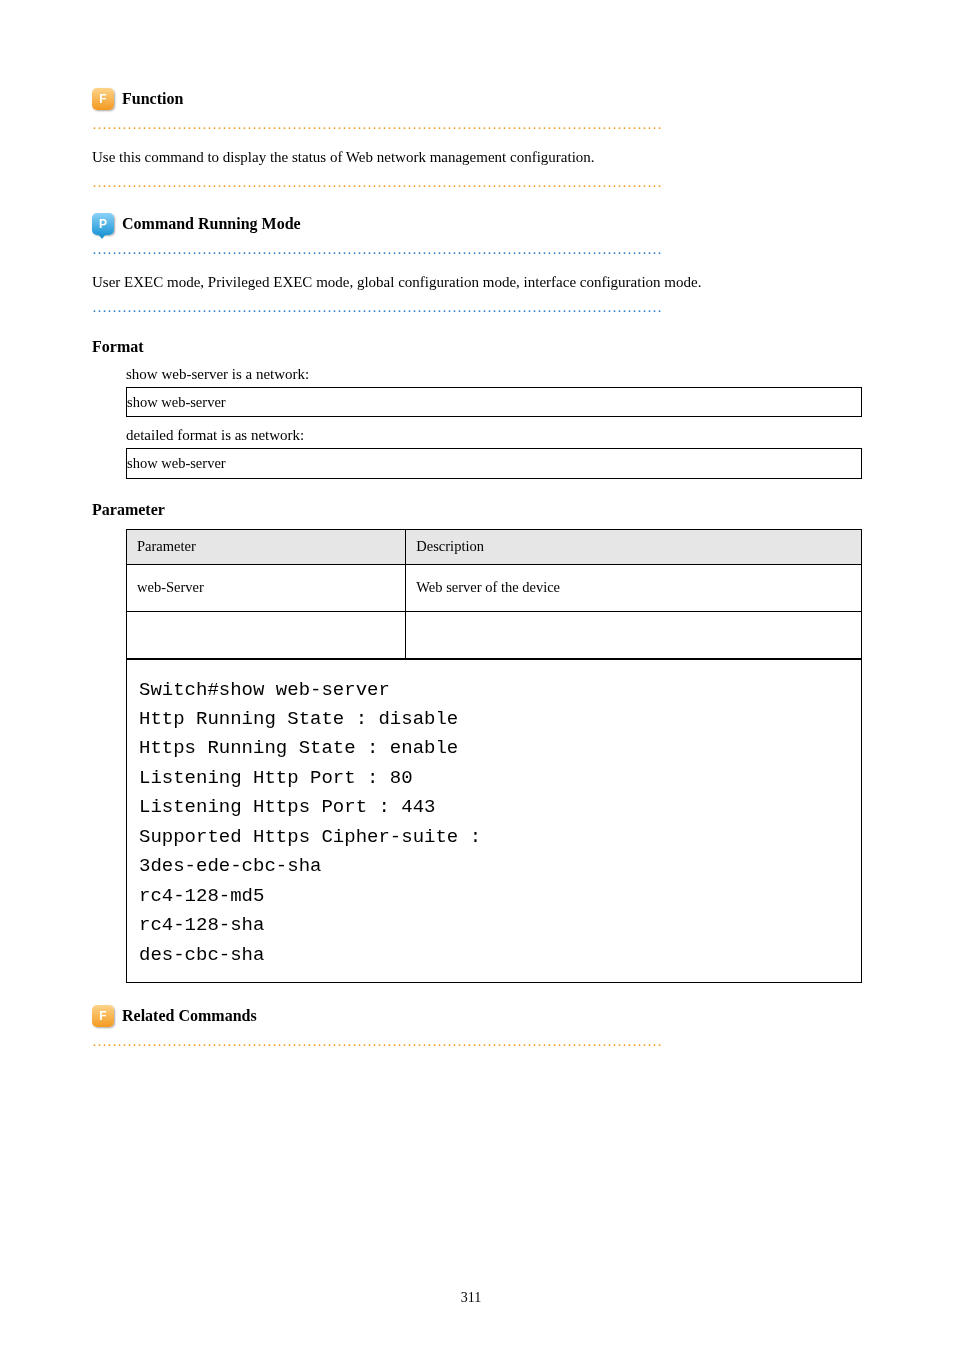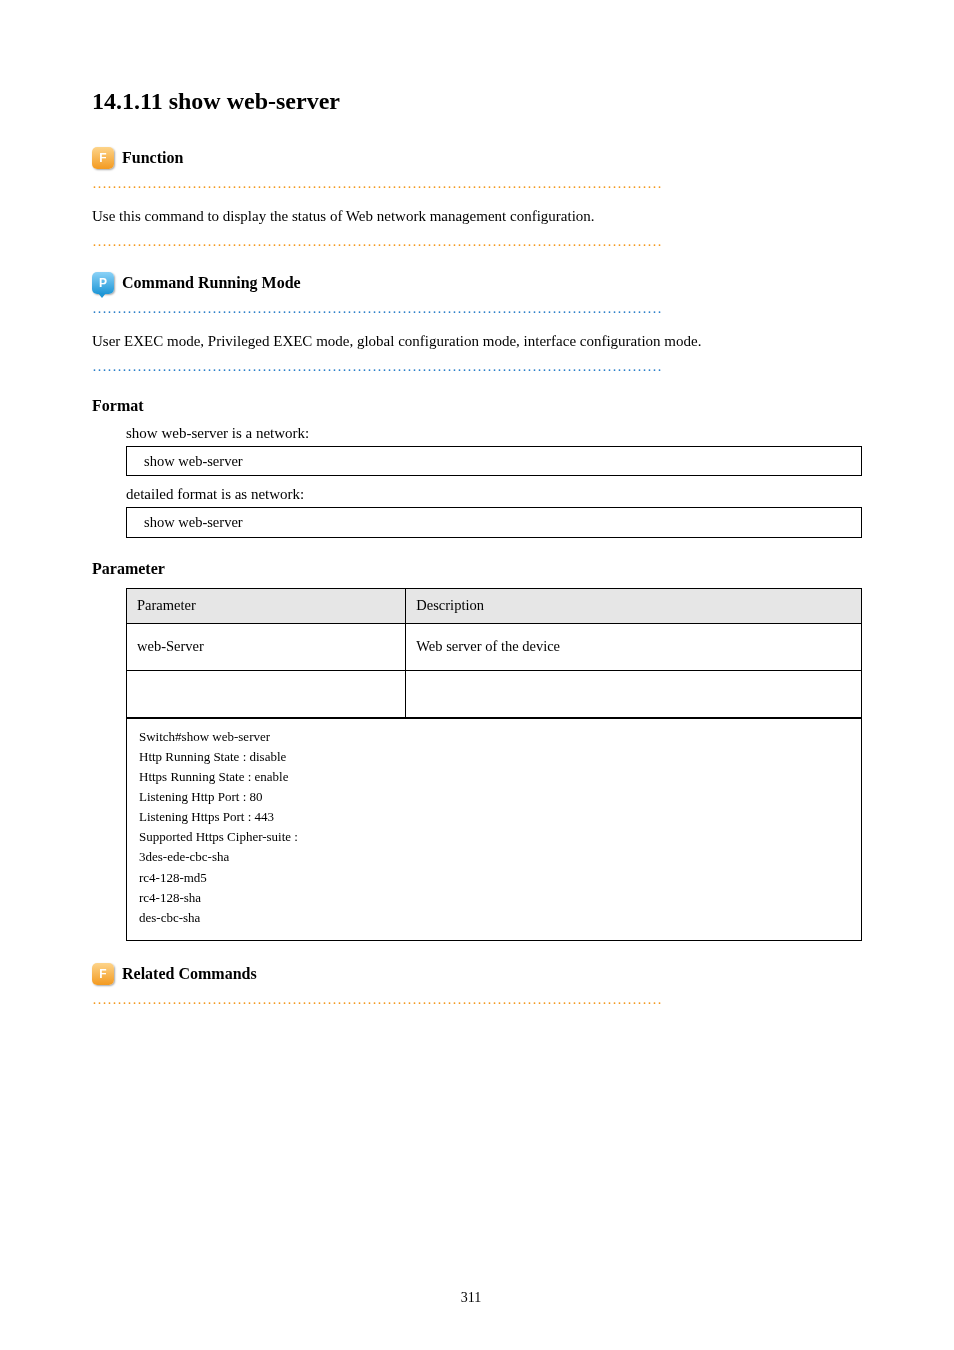--- a/index.html
+++ b/index.html
@@ -87,21 +87,21 @@
   }
   .indent-block {
     margin-left: 34px;
   }
   .label-line {
     font-size: 15px;
     margin: 6px 0 4px 0;
   }
   .box {
     border: 1px solid #000;
-    padding: 4px 17px;
+    padding: 4px 0;
     font-size: 14.5px;
     margin-bottom: 10px;
     line-height: 1.4;
   }
   .tbl {
     border-collapse: collapse;
     width: 100%;
     margin-top: 4px;
   }
   .tbl th, .tbl td {
@@ -115,39 +115,38 @@
   .tbl th {
     background: #e6e6e6;
     height: 22px;
   }
   .tbl td {
     height: 34px;
   }
   .tbl .col-a { width: 38%; }
   .codebox {
     border: 1px solid #000;
-    padding: 8px 12px 12px 12px;
-    font-size: 13px;
+    padding: 16px 12px 12px 12px;
+    font-size: 19px;
     line-height: 1.55;
-    font-family: Liberation Serif, serif;
+    font-family: Liberation Mono, monospace;
     white-space: pre-line;
   }
   .pagenum {
     position: absolute;
     left: 0; right: 12px;
     bottom: 44px;
     text-align: center;
     font-size: 14px;
   }
 </style>
 </head>
 <body>
 
 <div class="page">
-  <h1 class="title">14.1.11 show web-server</h1>
 
   <div class="section">
     <div class="sect-row">
       <span class="sect-icon f">
           <span class="letter">F</span>
         </span>
       <span class="sect-heading">Function</span>
     </div>
     <div class="dots orange">……………………………………………………………………………………………………</div>
     <p class="body-text sm-gap">Use this command to display the status of Web network management configuration.</p>

